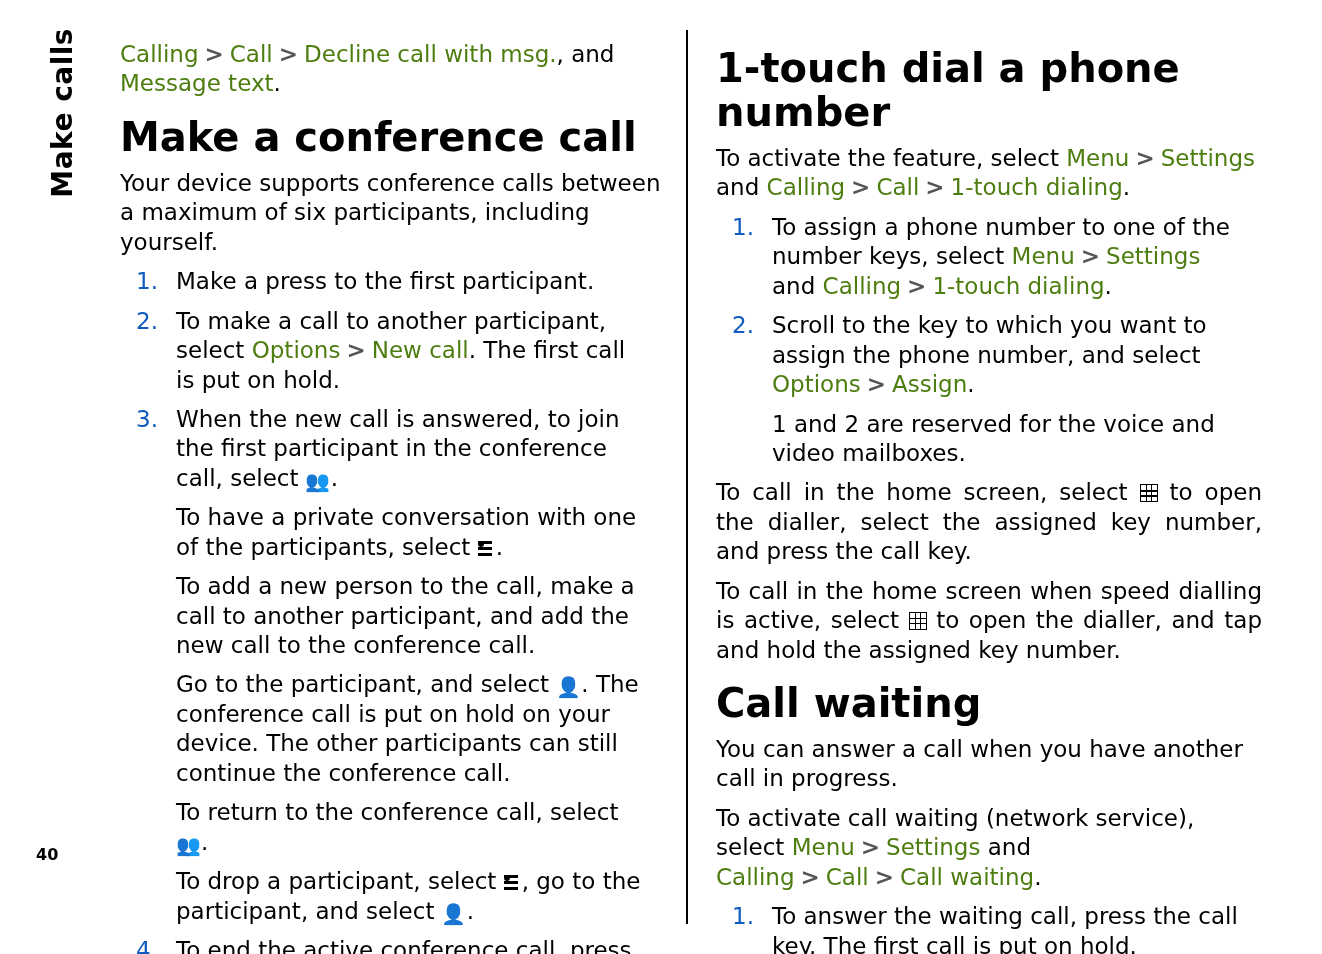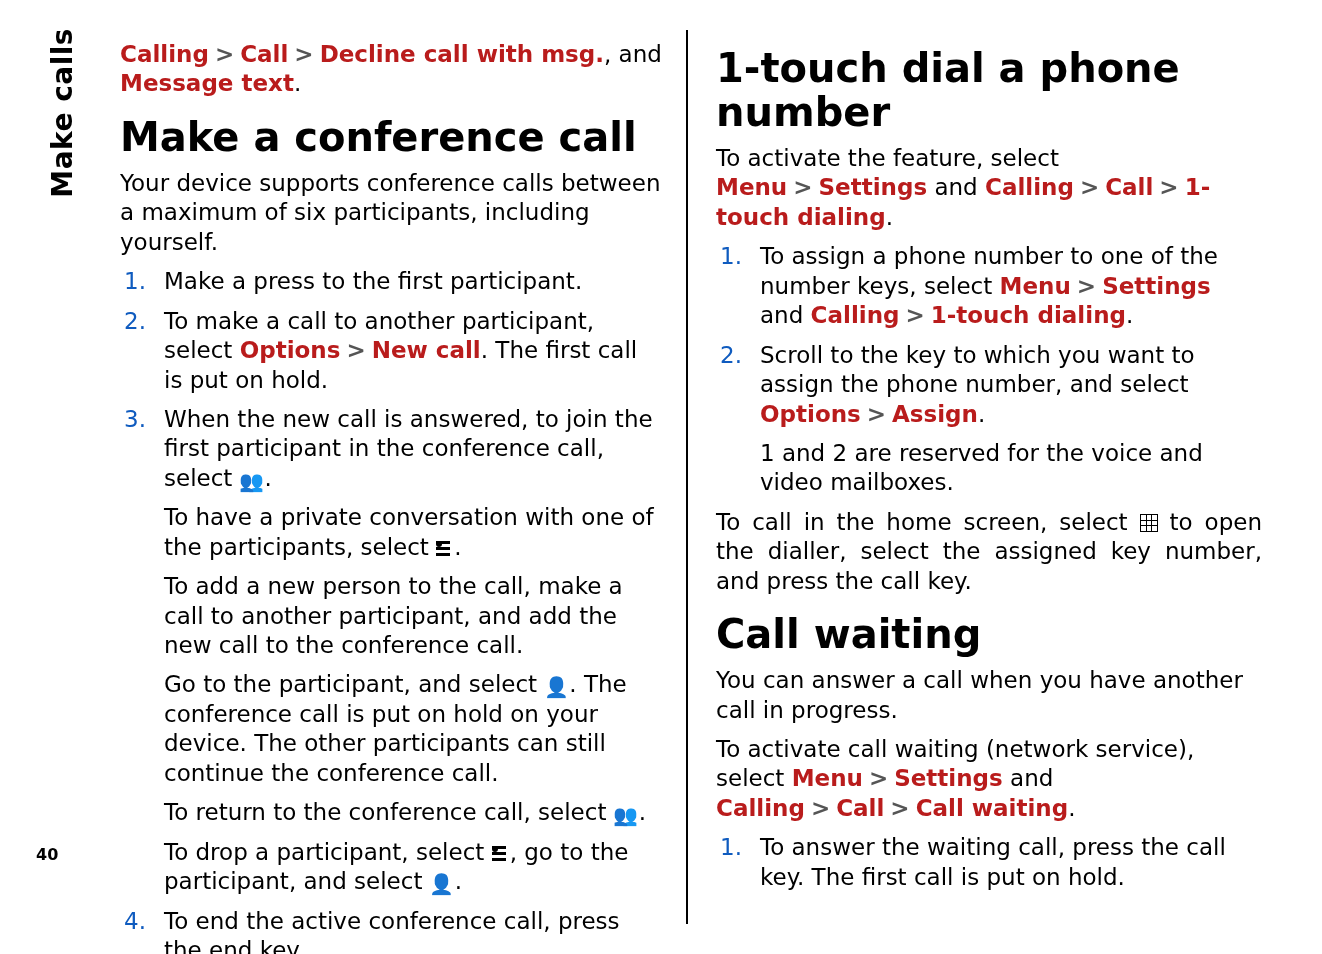--- a/index.html
+++ b/index.html
@@ -56,31 +56,31 @@
     font-weight: 800;
     margin: 16px 0 8px 0;
     line-height: 1.1;
   }
   p, li, .para {
     font-size: 23px;
     line-height: 1.28;
     margin: 10px 0;
   }
   .ui {
-    font-weight: 700;
-    color: #b91c1c;
+    font-weight: 400;
+    color: #4d7c0f;
   }
   .gt {
     color: #555;
     font-weight: 700;
     padding: 0 6px;
   }
   ol {
     padding-left: 0;
-    margin: 8px 4px;
+    margin: 8px 16px;
     list-style: none;
     counter-reset: item;
   }
   ol > li {
     counter-increment: item;
     position: relative;
     padding-left: 40px;
     margin-bottom: 8px;
   }
   ol > li::before {
@@ -226,20 +226,23 @@
         <li>
           <span>Scroll to the key to which you want to assign the phone number, and select </span><span class="ui">Options</span><span class="gt">&gt;</span><span class="ui">Assign</span><span>.</span>
           <div class="sub">1 and 2 are reserved for the voice and video mailboxes.</div>
         </li>
       </ol>
 
       <p class="para" style="text-align:justify">
         <span>To call in the home screen, select </span><span class="icon-grid"><span></span></span><span> to open the dialler, select the assigned key number, and press the call key.</span>
       </p>
 
+      <p class="para" style="text-align:justify">
+        <span>To call in the home screen when speed dialling is active, select </span><span class="icon-grid"><span></span></span><span> to open the dialler, and tap and hold the assigned key number.</span>
+      </p>
 
       <h1>Call waiting</h1>
 
       <p class="para">You can answer a call when you have another call in progress.</p>
 
       <p class="para">
         <span>To activate call waiting (network service), select </span><span class="ui">Menu</span><span class="gt">&gt;</span><span class="ui">Settings</span><span> and </span><span class="ui">Calling</span><span class="gt">&gt;</span><span class="ui">Call</span><span class="gt">&gt;</span><span class="ui">Call waiting</span><span>.</span>
       </p>
 
       <ol>

